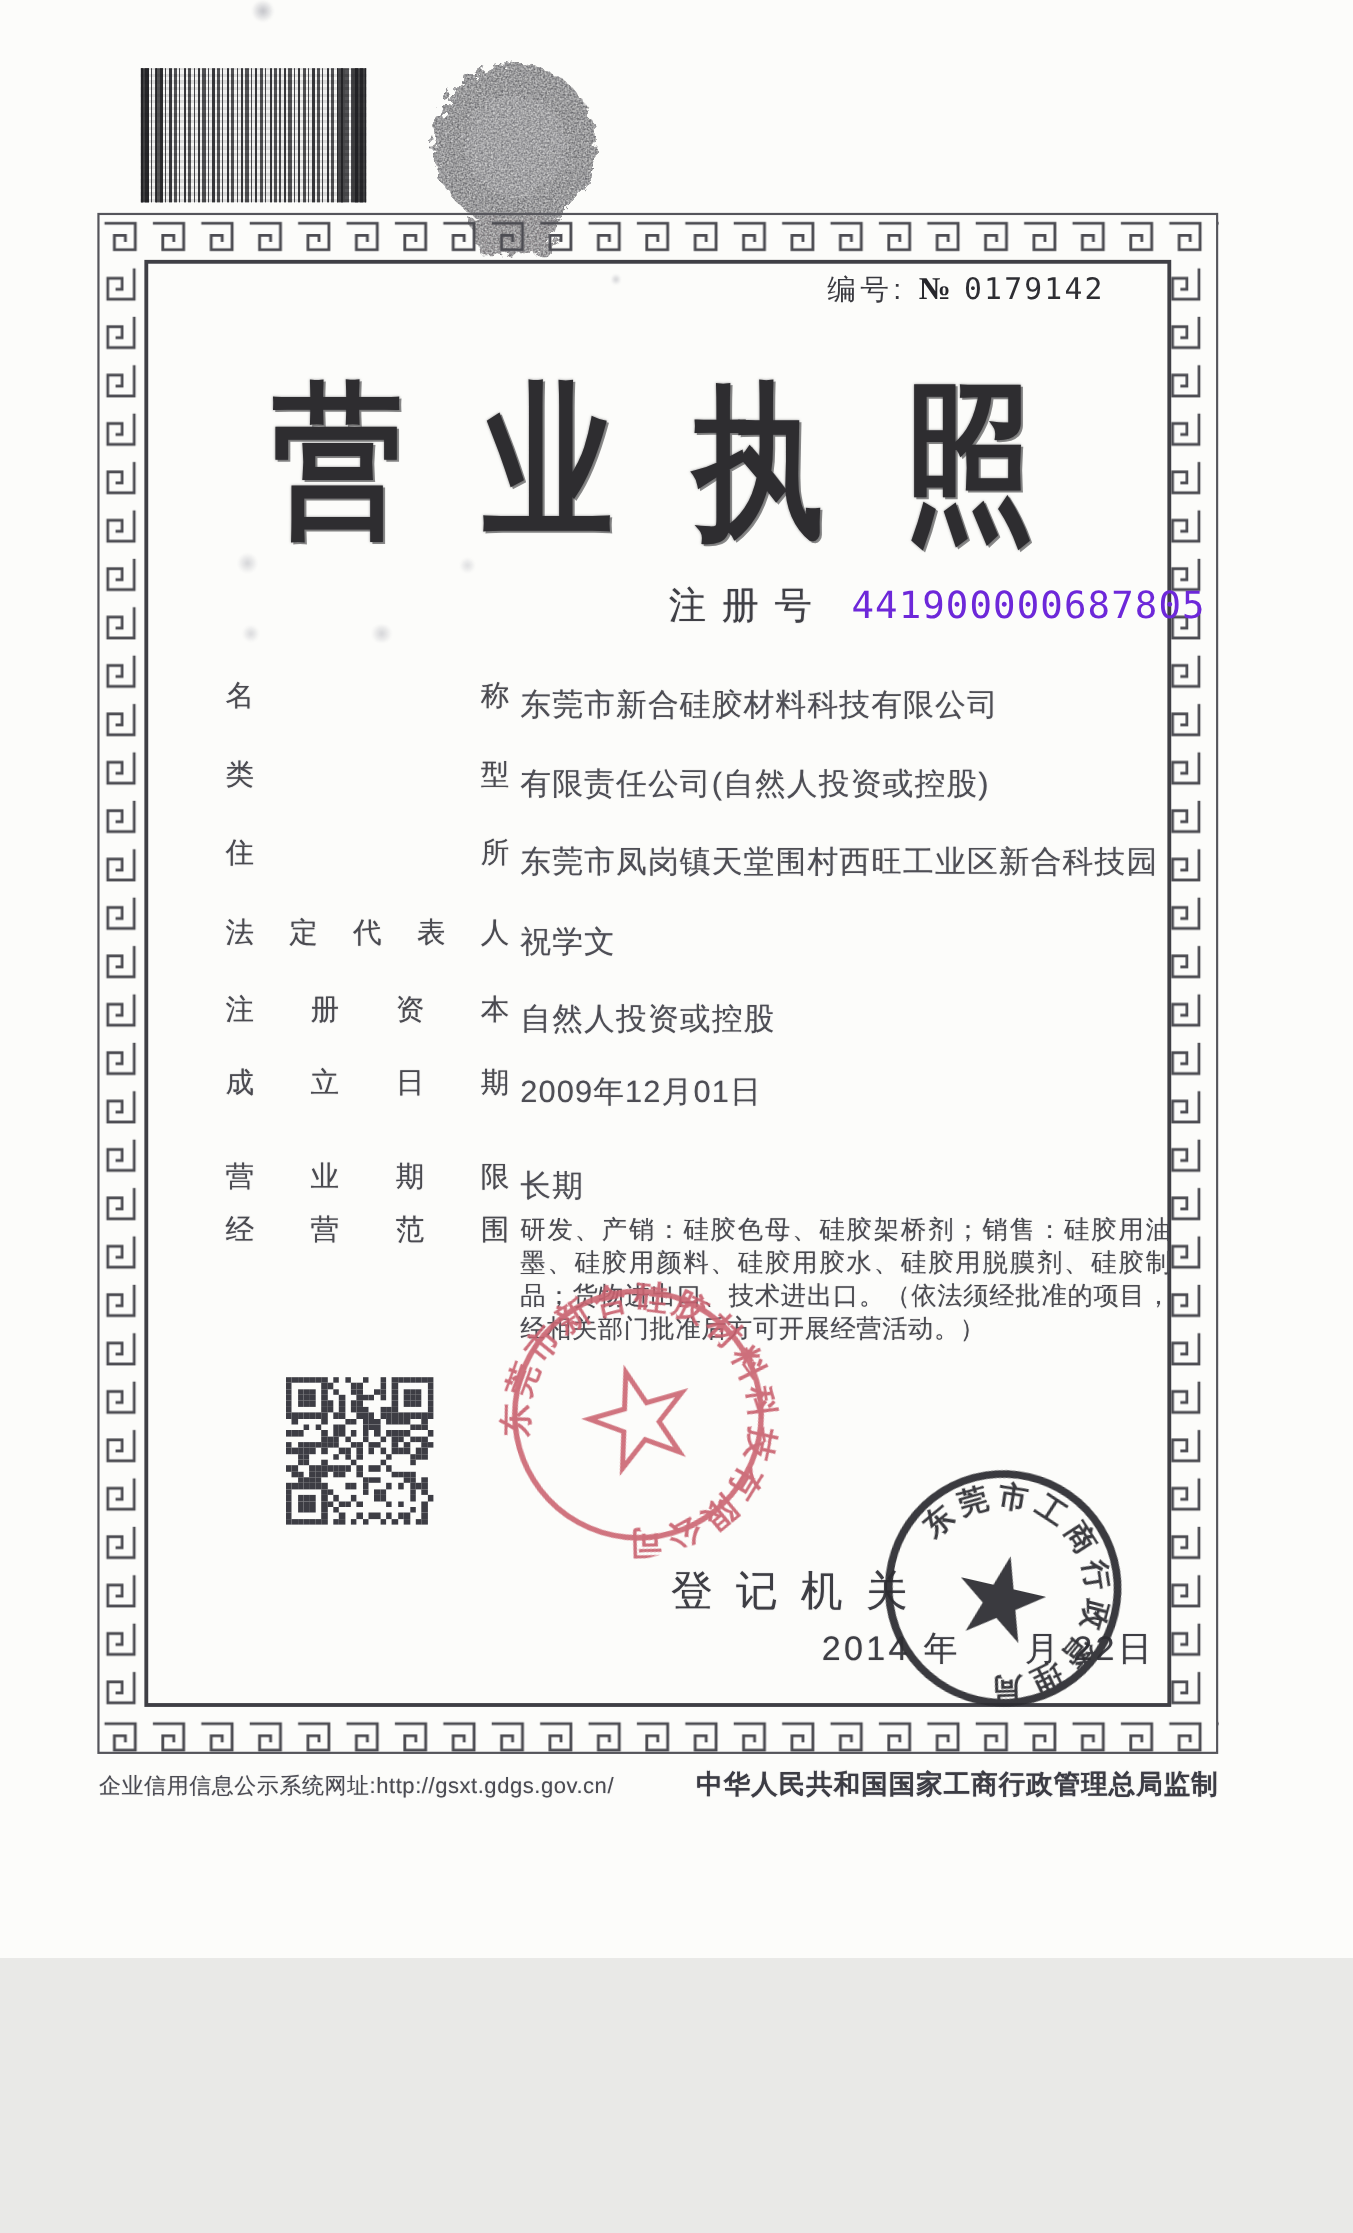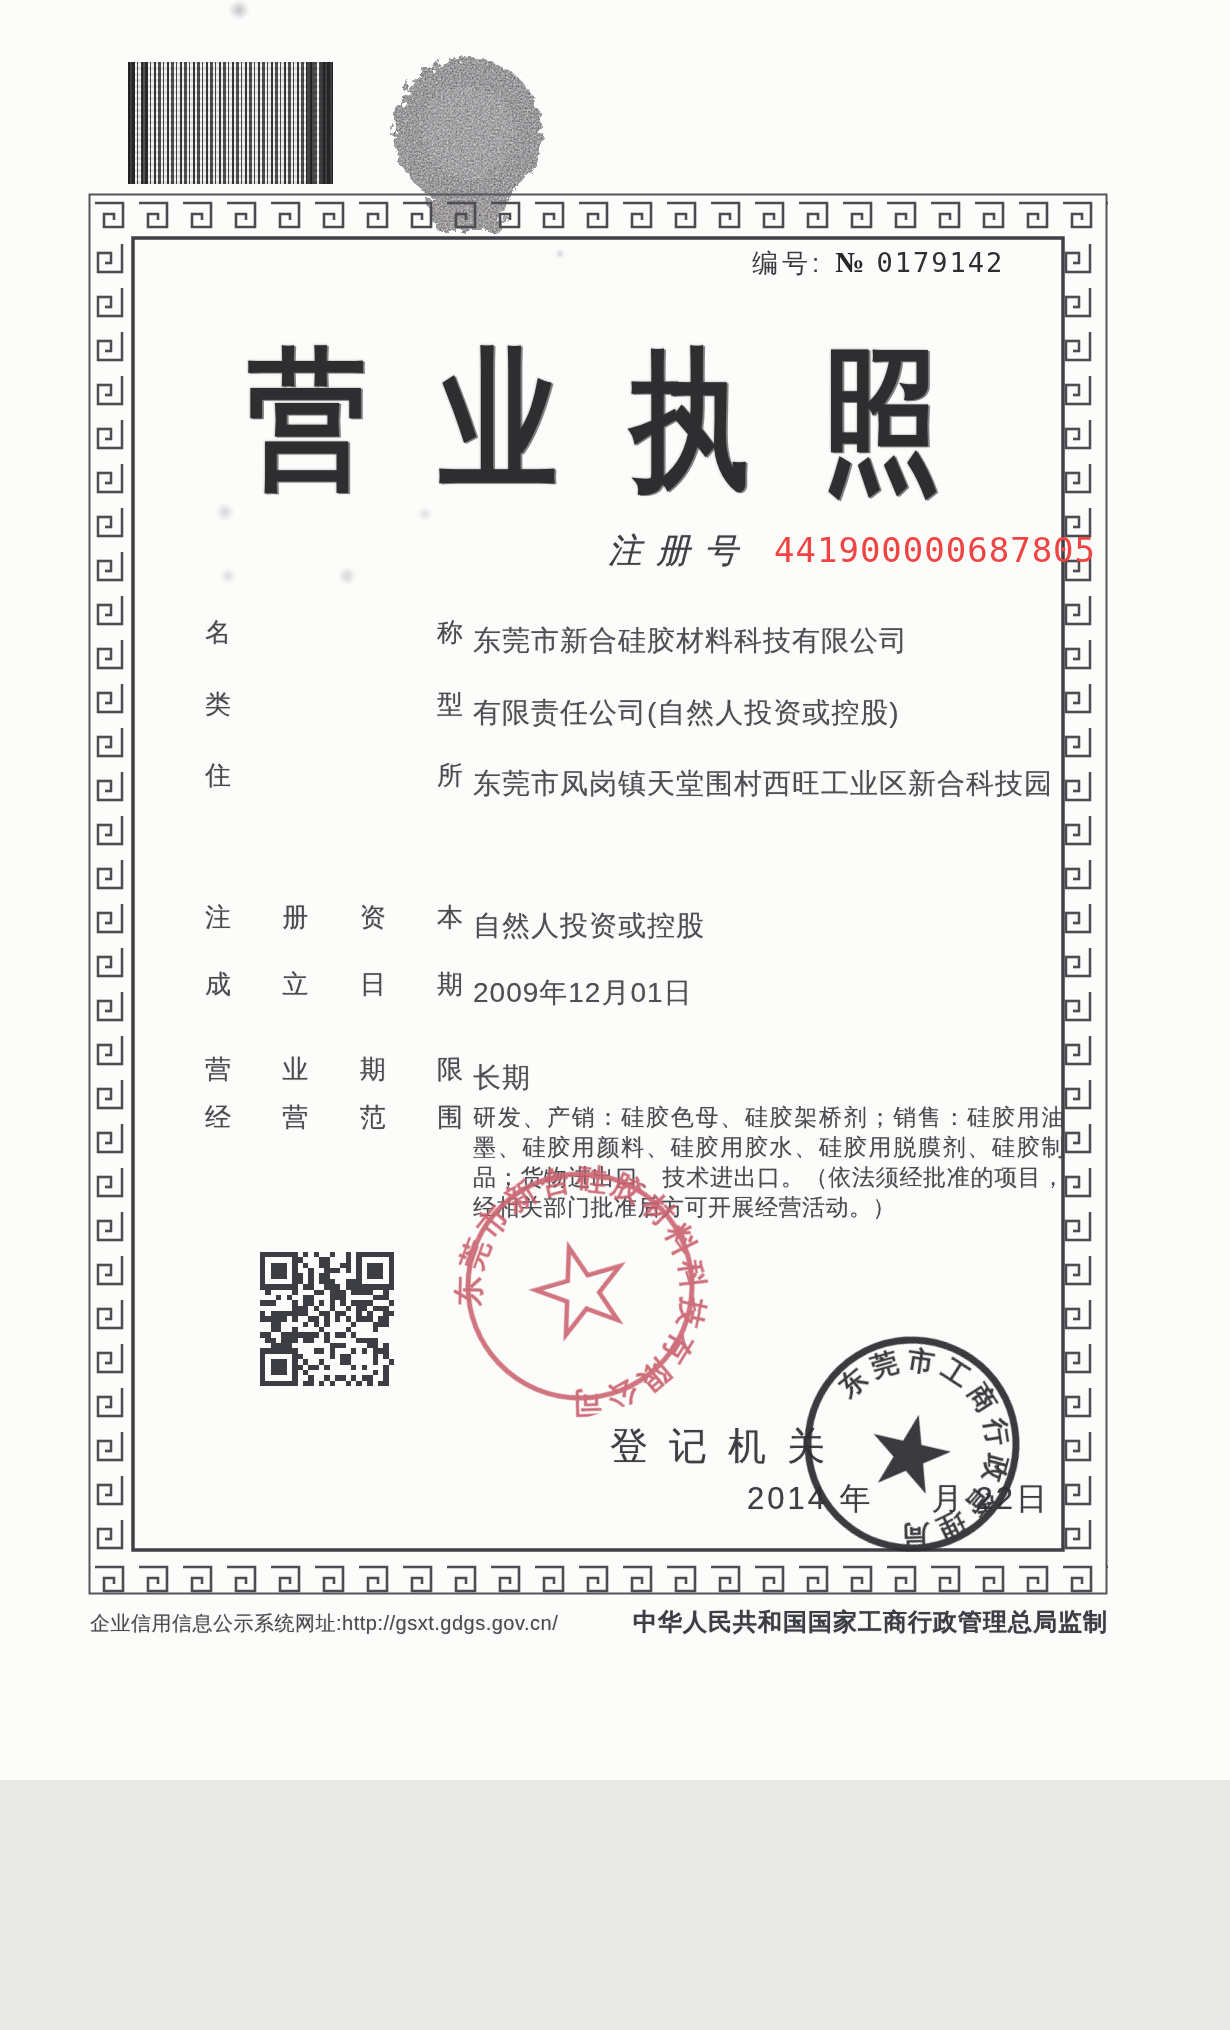--- a/index.html
+++ b/index.html
@@ -37,22 +37,22 @@
   }
   .title span{
     font-size:118px; font-weight:bold; color:#2e2d30;
     transform:scaleY(1.28);
     text-shadow:2px 1px 0 rgba(46,45,48,.55), 0 0 2px rgba(46,45,48,.6);
     filter:blur(.3px);
   }
 
   
   .regno{ left:608px; top:528px; display:flex; align-items:baseline; gap:22px;}
-  .regno .lbl{ font-size:34px; letter-spacing:14px; color:#3f3f45; text-shadow:0 0 1px rgba(60,60,70,.5);font-style:italic;}
-  .regno .num{ font-size:34px; font-family:"DejaVu Sans Mono","Liberation Mono",monospace; color:#ef4444; letter-spacing:1px;}
+  .regno .lbl{ font-size:34px; letter-spacing:14px; color:#3f3f45; text-shadow:0 0 1px rgba(60,60,70,.5);}
+  .regno .num{ font-size:34px; font-family:"DejaVu Sans Mono","Liberation Mono",monospace; color:#6d28d9; letter-spacing:1px;}
 
   
   .row{ position:absolute; left:205px; width:860px; }
   .row .flabel{
     display:block; width:258px; font-size:26px; color:#4a4a50;
     text-align:justify; text-align-last:justify;
     text-shadow:0 0 1px rgba(70,70,80,.5); filter:blur(.2px);
   }
   .row .fvalue{
     position:absolute; left:268px; top:7px; width:600px;
@@ -153,20 +153,24 @@
     <span class="fvalue">东莞市新合硅胶材料科技有限公司</span>
   </div>
   <div class="row" style="top:687px">
     <span class="flabel">类型</span>
     <span class="fvalue">有限责任公司(自然人投资或控股)</span>
   </div>
   <div class="row" style="top:758px">
     <span class="flabel">住所</span>
     <span class="fvalue">东莞市凤岗镇天堂围村西旺工业区新合科技园</span>
   </div>
+  <div class="row" style="top:830px">
+    <span class="flabel">法定代表人</span>
+    <span class="fvalue">祝学文</span>
+  </div>
   <div class="row" style="top:900px">
     <span class="flabel">注册资本</span>
     <span class="fvalue">自然人投资或控股</span>
   </div>
   <div class="row" style="top:967px">
     <span class="flabel">成立日期</span>
     <span class="fvalue">2009年12月01日</span>
   </div>
   <div class="row" style="top:1052px">
     <span class="flabel">营业期限</span>

